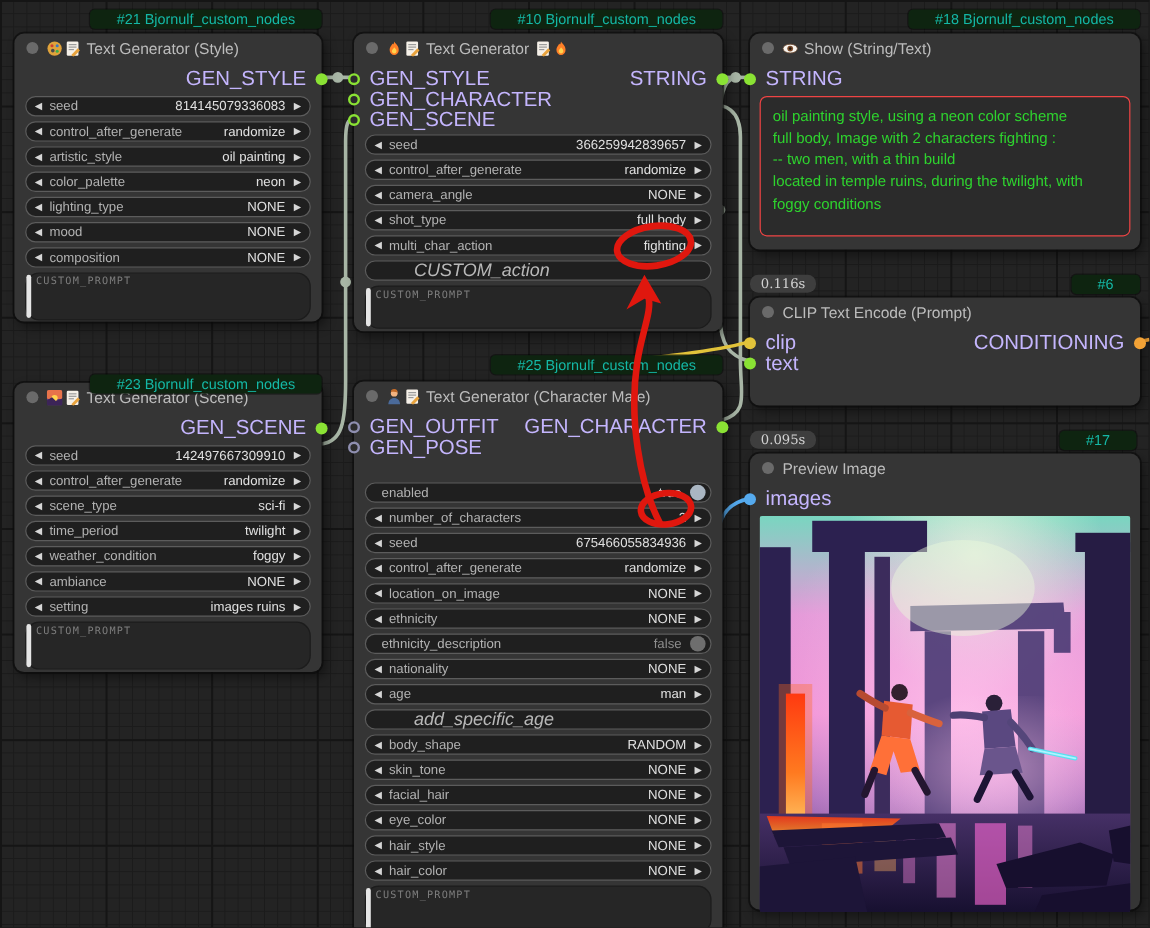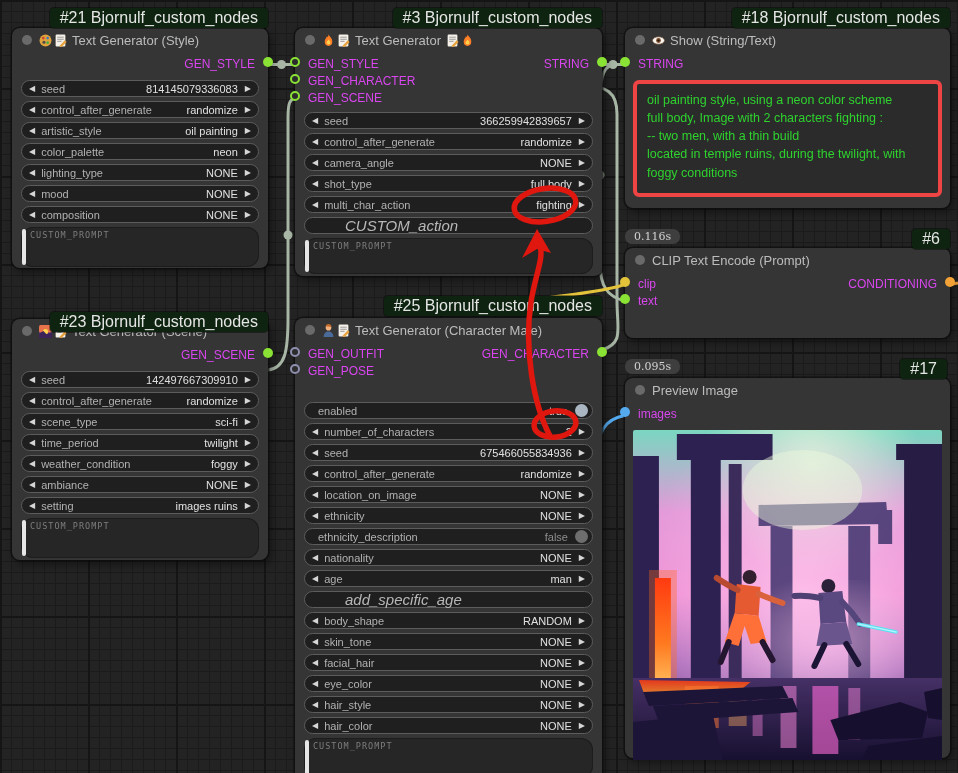--- a/index.html
+++ b/index.html
@@ -23,21 +23,21 @@
     box-shadow:0 0 0 1.5px rgba(10,10,10,.65), 3px 4px 9px rgba(0,0,0,.45);
   }
   .node-header{height:24px;display:flex;align-items:center;gap:5px;padding:0 10px;
     color:#bcbcbc;font-size:13px;white-space:nowrap;overflow:hidden;}
   .collapse-dot{width:10px;height:10px;border-radius:50%;background:#6a6a6a;flex:0 0 auto;margin-right:2px;}
   .icon{display:inline-flex;width:13px;height:13px;flex:0 0 auto;}
   .icon svg{width:13px;height:13px;}
   .node-title{color:#bcbcbc;}
 
   .slot-area{position:relative;margin-top:2px;}
-  .slot{height:17px;display:flex;align-items:flex-start;position:relative;font-size:12px;color:#d946ef;}
+  .slot{height:17px;display:flex;align-items:center;position:relative;font-size:17px;color:#c4b5fd;}
   .in-slot{padding-left:13px;}
   .out-slot{position:absolute;right:0;padding-right:13px;justify-content:flex-end;width:100%;box-sizing:border-box;}
   .port{width:10px;height:10px;border-radius:50%;position:absolute;box-sizing:border-box;}
   .port.in{left:-5px;}
   .port.out{right:-5px;}
   .slot-label{pointer-events:none;}
 
   .widgets{padding:2px 9px 0 9px;}
   .pill{height:17px;display:flex;align-items:center;border:1px solid #5c5c5c;border-radius:9px;
     background:#1f1f1f;padding:0 7px;margin-bottom:4px;font-size:11px;box-sizing:border-box;}
@@ -49,26 +49,26 @@
   .wv.dim{color:#8d8d8d;}
   .knob{width:13px;height:13px;border-radius:50%;flex:0 0 auto;margin-right:-3px;}
   .knob.on{background:#aab6c2;}
   .knob.off{background:#6e6e6e;}
 
   .tarea{position:relative;background:#262626;border-radius:12px;margin-top:3px;box-shadow:inset 0 0 0 1px #1c1c1c;}
   .tarea-ph{position:absolute;left:9px;top:3px;font-family:"DejaVu Sans Mono",monospace;
     font-size:8.5px;letter-spacing:1px;color:#7d7d7d;}
   .tarea::before{content:"";position:absolute;left:1px;top:2px;bottom:2px;width:4px;background:#e6e6e6;border-radius:2px;}
 
-  .badge{position:absolute;z-index:4;background:#0e2410;color:#e5e5e5;font-size:16px;
-    padding:1px 10px;border-radius:4px;white-space:nowrap;box-shadow:0 0 0 1px rgba(0,0,0,.4);}
+  .badge{position:absolute;z-index:4;background:#0e2410;color:#14b8a6;font-size:12px;
+    padding:1px 22px;border-radius:4px;white-space:nowrap;box-shadow:0 0 0 1px rgba(0,0,0,.4);}
   .timing{position:absolute;z-index:4;background:#3e3e3e;color:#d2d2d2;
     font-family:"DejaVu Serif",serif;font-size:11px;padding:1px 9px;border-radius:7px;}
 
-  .show-text{position:absolute;left:8px;right:8px;top:52px;bottom:11px;border:4px solid #ef4444;
+  .show-text{position:absolute;left:8px;right:8px;top:52px;bottom:11px;border:1px solid #ef4444;
     border-radius:6px;background:#2b2b2b;color:#2ed32e;font-size:12.5px;line-height:1.45;
     padding:7px 10px;white-space:pre-wrap;overflow:hidden;}
 
   .preview{display:block;margin:4px 8px 0 8px;width:309px;height:330px;border-radius:2px;}
 </style>
 </head>
 <body>
 
 <div class="canvas">
 
@@ -85,21 +85,21 @@
       <circle cx="288" cy="235" r="4.5"></circle>
       <circle cx="613" cy="64.5" r="4.5"></circle>
       <circle cx="600" cy="175" r="4.5"></circle>
     </g>
     <path d="M495,303 C550,298 602,292 625,284.5" fill="none" stroke="#e2c33a" stroke-width="3"></path>
     <path d="M625,415.5 C604,419 598,433 597,456 C596,488 602,510 586,530" fill="none" stroke="#55aaee" stroke-width="3"></path>
     <path d="M950,284.5 C954,284 956,283.5 958,283" fill="none" stroke="#f2a236" stroke-width="3"></path>
   </svg>
 
   <div class="badge" style="top:8px;right:690px">#21 Bjornulf_custom_nodes</div>
-  <div class="badge" style="top:8px;right:356px">#3 Bjornulf_custom_nodes</div>
+  <div class="badge" style="top:8px;right:356px">#10 Bjornulf_custom_nodes</div>
   <div class="badge" style="top:8px;right:8px">#18 Bjornulf_custom_nodes</div>
   <div class="badge" style="top:312px;right:690px">#23 Bjornulf_custom_nodes</div>
   <div class="badge" style="top:296px;right:356px">#25 Bjornulf_custom_nodes</div>
   <div class="badge" style="top:229px;right:8px">#6</div>
   <div class="badge" style="top:359px;right:11px">#17</div>
   <div class="timing" style="top:229px;left:625px">0.116s</div>
   <div class="timing" style="top:359px;left:625px">0.095s</div>
 
   <div class="node" style="left:12px;top:28px;width:256px;height:240px">
     <div class="node-header">

